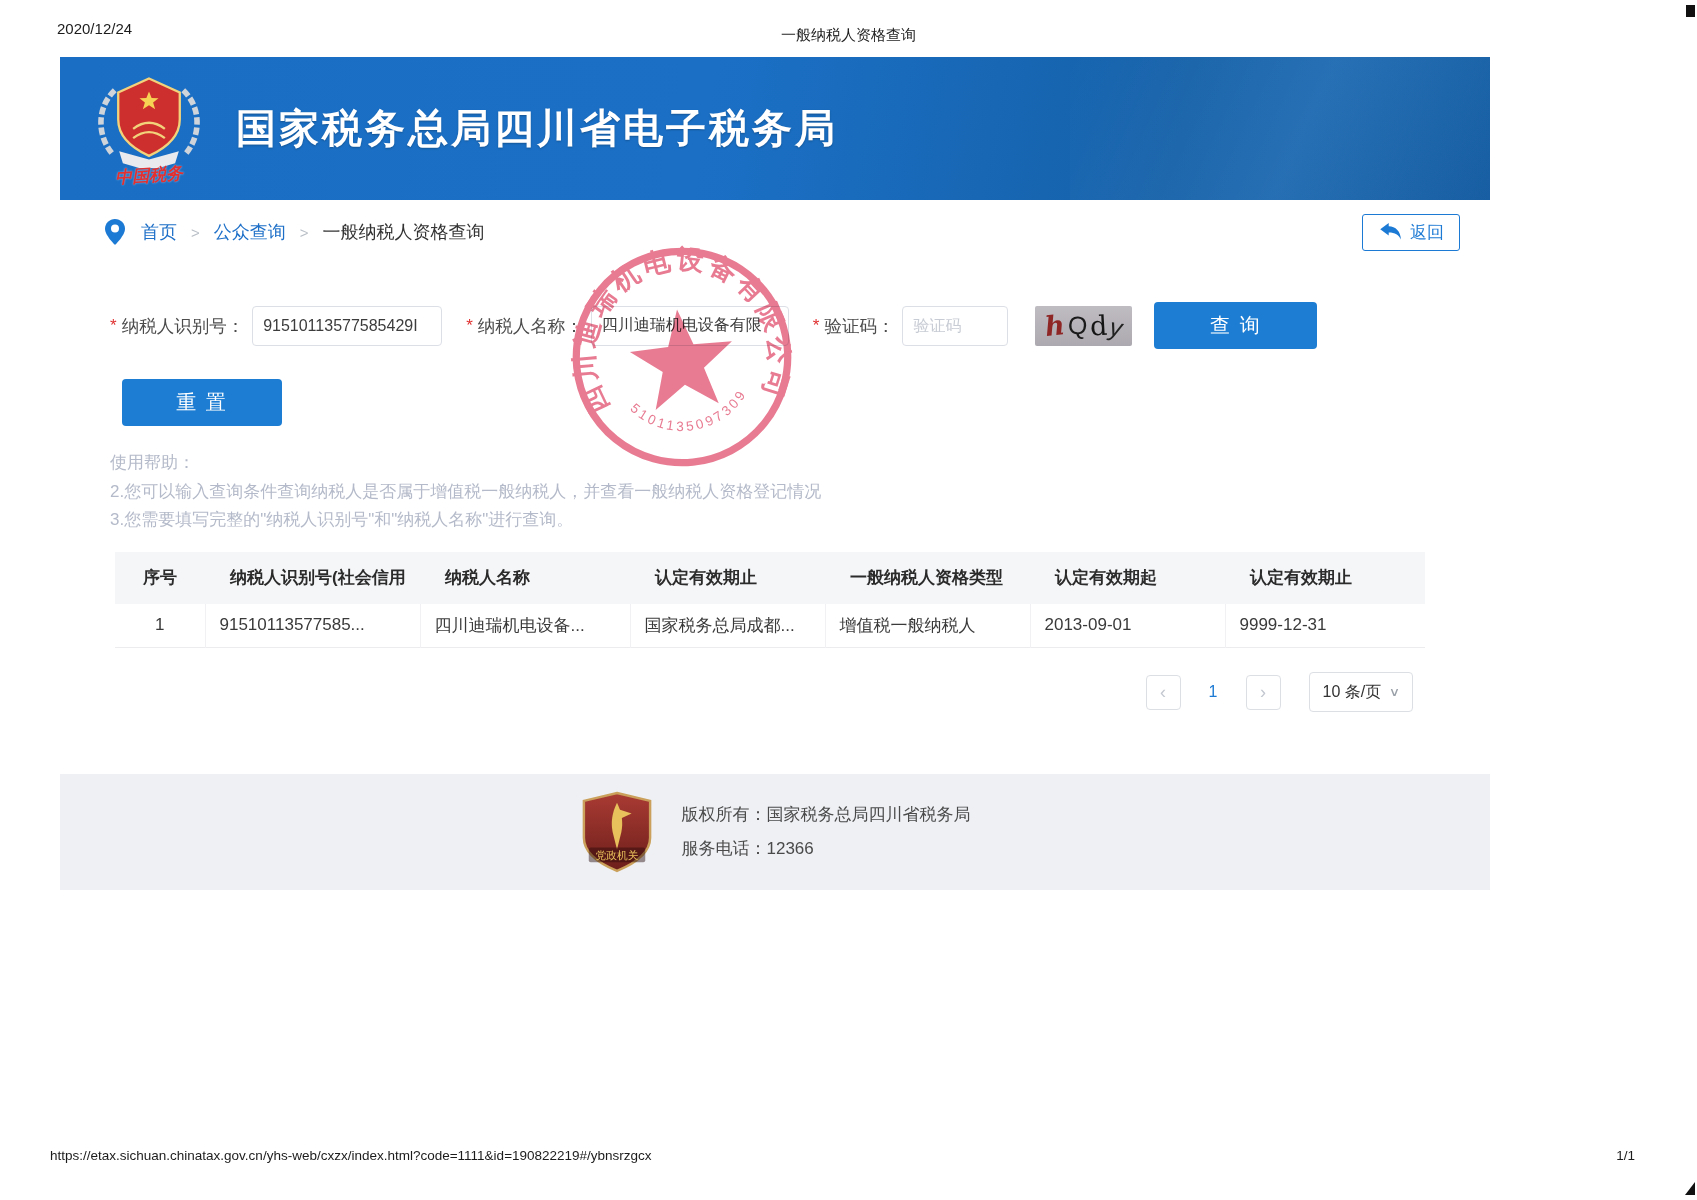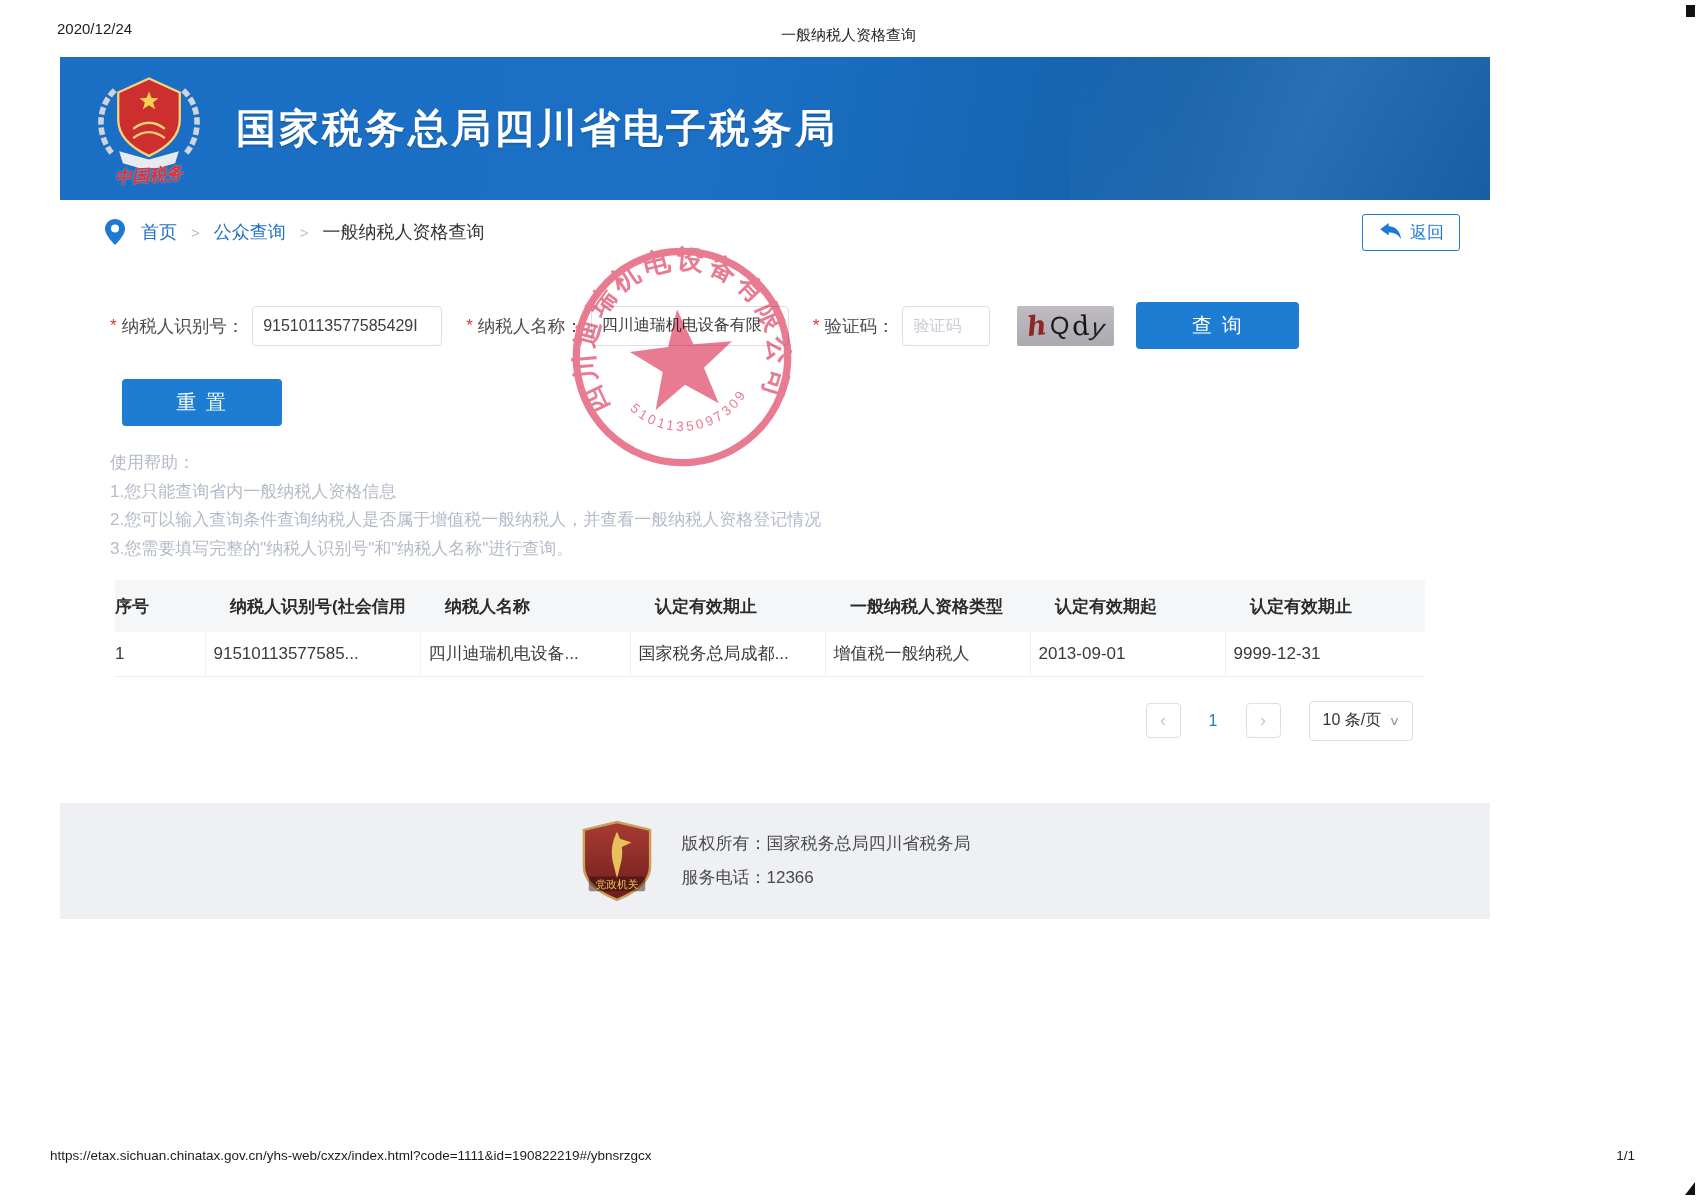--- a/index.html
+++ b/index.html
@@ -38,21 +38,21 @@
 
   
   .main { padding:38px 0 0 50px; }
   .form-row { display:flex; align-items:center; }
   .req { color:#e03131; margin-right:5px; font-size:17px; }
   .f-label { font-size:17.5px; color:#4c4c4c; white-space:nowrap; }
   .f-input { height:40px; border:1px solid #dcdfe6; border-radius:4px; padding:0 10px; font-size:16px;
              color:#3c3c3c; outline:none; font-family:inherit; }
   .inp-id { width:190px; margin-left:8px; }
   .inp-name { width:198px; margin-left:8px; }
-  .inp-captcha { width:88px; margin-left:8px; }
+  .inp-captcha { width:106px; margin-left:8px; }
   .inp-captcha::placeholder { color:#c8ccd4; }
   .captcha-box { width:97px; height:40px; margin-left:27px; background:#b6b2b9; border-radius:2px;
                  display:flex; align-items:center; justify-content:center; gap:3px; cursor:pointer;
                  background-image:linear-gradient(180deg, rgba(255,255,255,.12), rgba(0,0,0,.05)); }
   .cp-c1 { font-family:"DejaVu Serif",serif; font-style:italic; font-weight:bold; font-size:27px; color:#8f2626; transform:rotate(-6deg); }
   .cp-c2 { font-size:25px; color:#1b1b1b; transform:rotate(3deg); }
   .cp-c3 { font-family:"DejaVu Serif",serif; font-size:27px; color:#151515; transform:rotate(-3deg); }
   .cp-c4 { font-style:italic; font-size:25px; color:#222; transform:rotate(9deg) translateY(2px); }
   .btn-primary { background:#1d7dd3; color:#fff; border:none; border-radius:4px; cursor:pointer;
                  font-size:20px; letter-spacing:2px; font-family:inherit; }
@@ -60,24 +60,24 @@
   .btn-reset { width:160px; height:47px; margin:30px 0 0 12px; display:block; }
 
   .help { margin-top:23px; font-size:17px; line-height:28.5px; color:#b4bac9; }
 
   
   table.result { width:1310px; margin:17px 0 0 5px; border-collapse:collapse; table-layout:fixed; }
   .result thead tr { background:#f5f6f8; height:52px; }
   .result th { font-size:17px; font-weight:bold; color:#2b2b2b; text-align:left; padding-left:25px;
                white-space:nowrap; overflow:hidden; }
   .result tbody tr { height:44px; border-bottom:1px solid #ececef; background:#fff; }
-  .result td { font-size:17px; color:#3a3a3a; padding-left:8px; white-space:nowrap; overflow:hidden;
+  .result td { font-size:17px; color:#3a3a3a; padding-left:14px; white-space:nowrap; overflow:hidden;
                border-right:1px solid #f1f1f4; }
   .result td:last-child { border-right:none; }
-  .result .c-seq { padding-left:0; }
+  .result .c-seq { text-align:center; padding-left:0; }
 
   
   .pager { width:1310px; margin:24px 0 0 5px; display:flex; justify-content:flex-end; align-items:center;
            gap:28px; padding-right:12px; }
   .pg-btn { width:35px; height:35px; border:1px solid #dcdfe4; border-radius:4px; background:#fff;
             display:flex; align-items:center; justify-content:center; color:#c3c7cf; font-size:18px; cursor:pointer; }
   .pg-page { color:#1d7ad4; font-size:16px; cursor:pointer; }
   .pg-size { height:40px; border:1px solid #dcdfe4; border-radius:4px; background:#fff; padding:0 13px;
              display:flex; align-items:center; gap:9px; font-size:16px; color:#333; cursor:pointer; }
   .pg-size .chev { color:#9aa0a8; font-size:12px; transform:scaleX(1.3); }
@@ -158,21 +158,20 @@
         <span class="cp-c3">d</span>
         <span class="cp-c4">y</span>
       </div>
       <button class="btn-primary btn-query">查 询</button>
     </div>
 
     <button class="btn-primary btn-reset">重 置</button>
 
     <div class="help">
       <div>使用帮助：</div>
-      <div>1.您只能查询省内一般纳税人资格信息</div>
       <div>2.您可以输入查询条件查询纳税人是否属于增值税一般纳税人，并查看一般纳税人资格登记情况</div>
       <div>3.您需要填写完整的"纳税人识别号"和"纳税人名称"进行查询。</div>
     </div>
 
     <table class="result">
       <colgroup>
         <col style="width:90px">
           <col style="width:215px">
           <col style="width:210px">
           <col style="width:195px">

